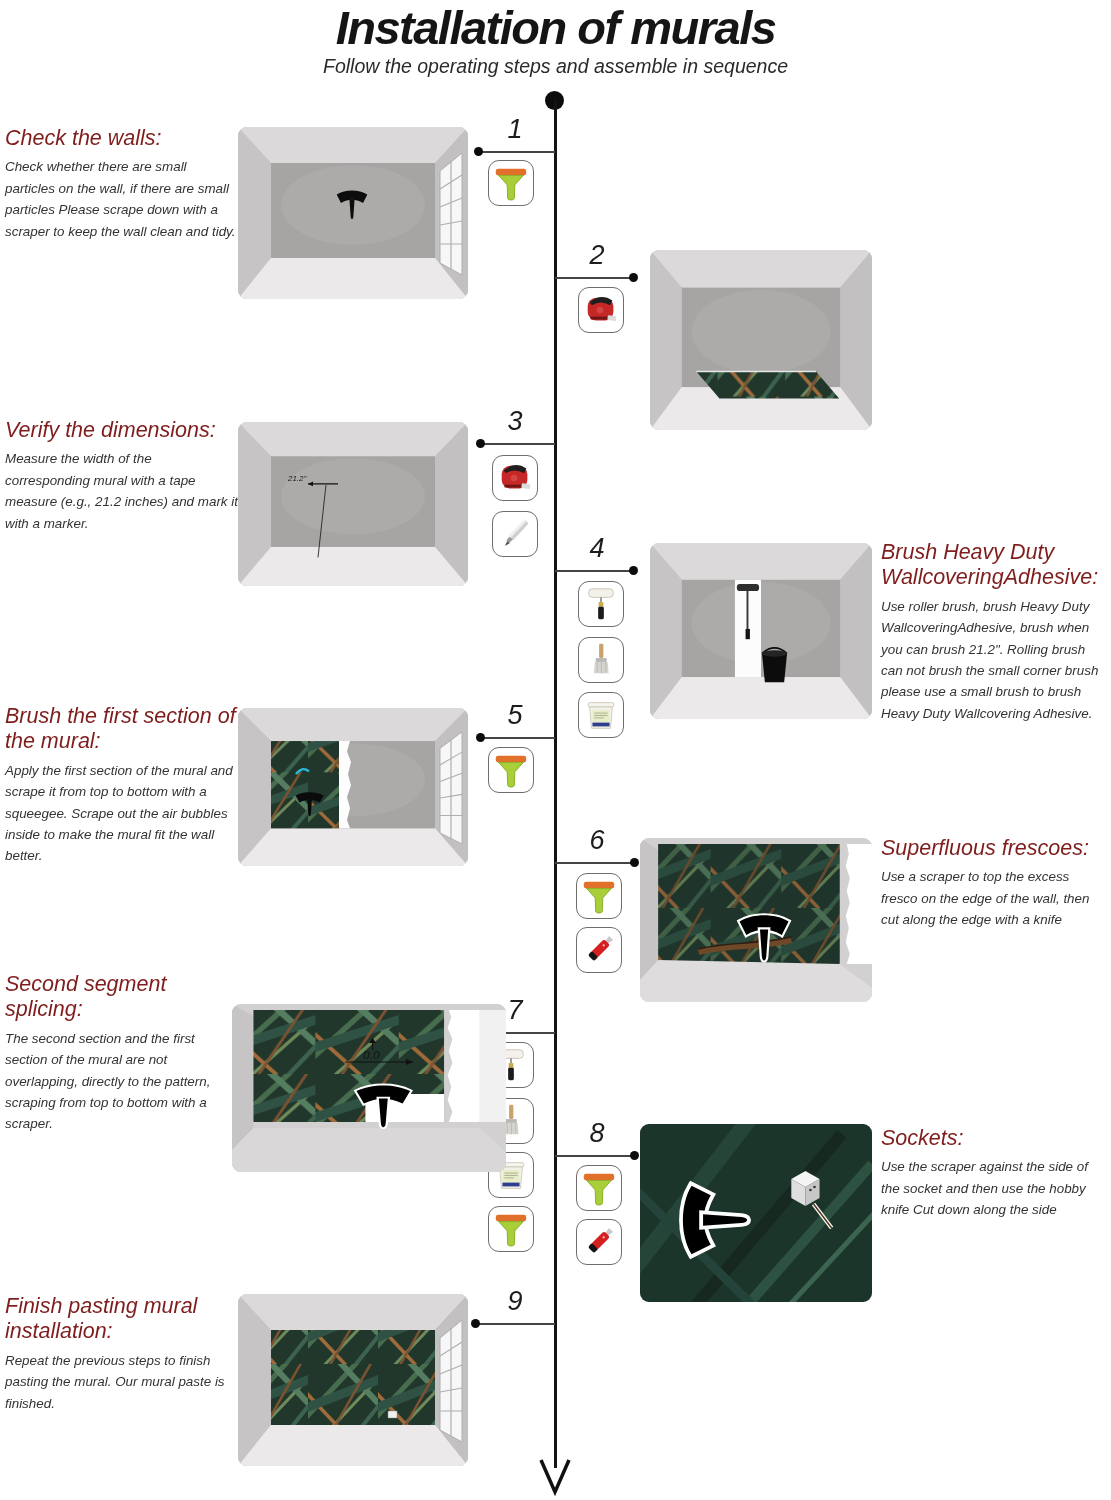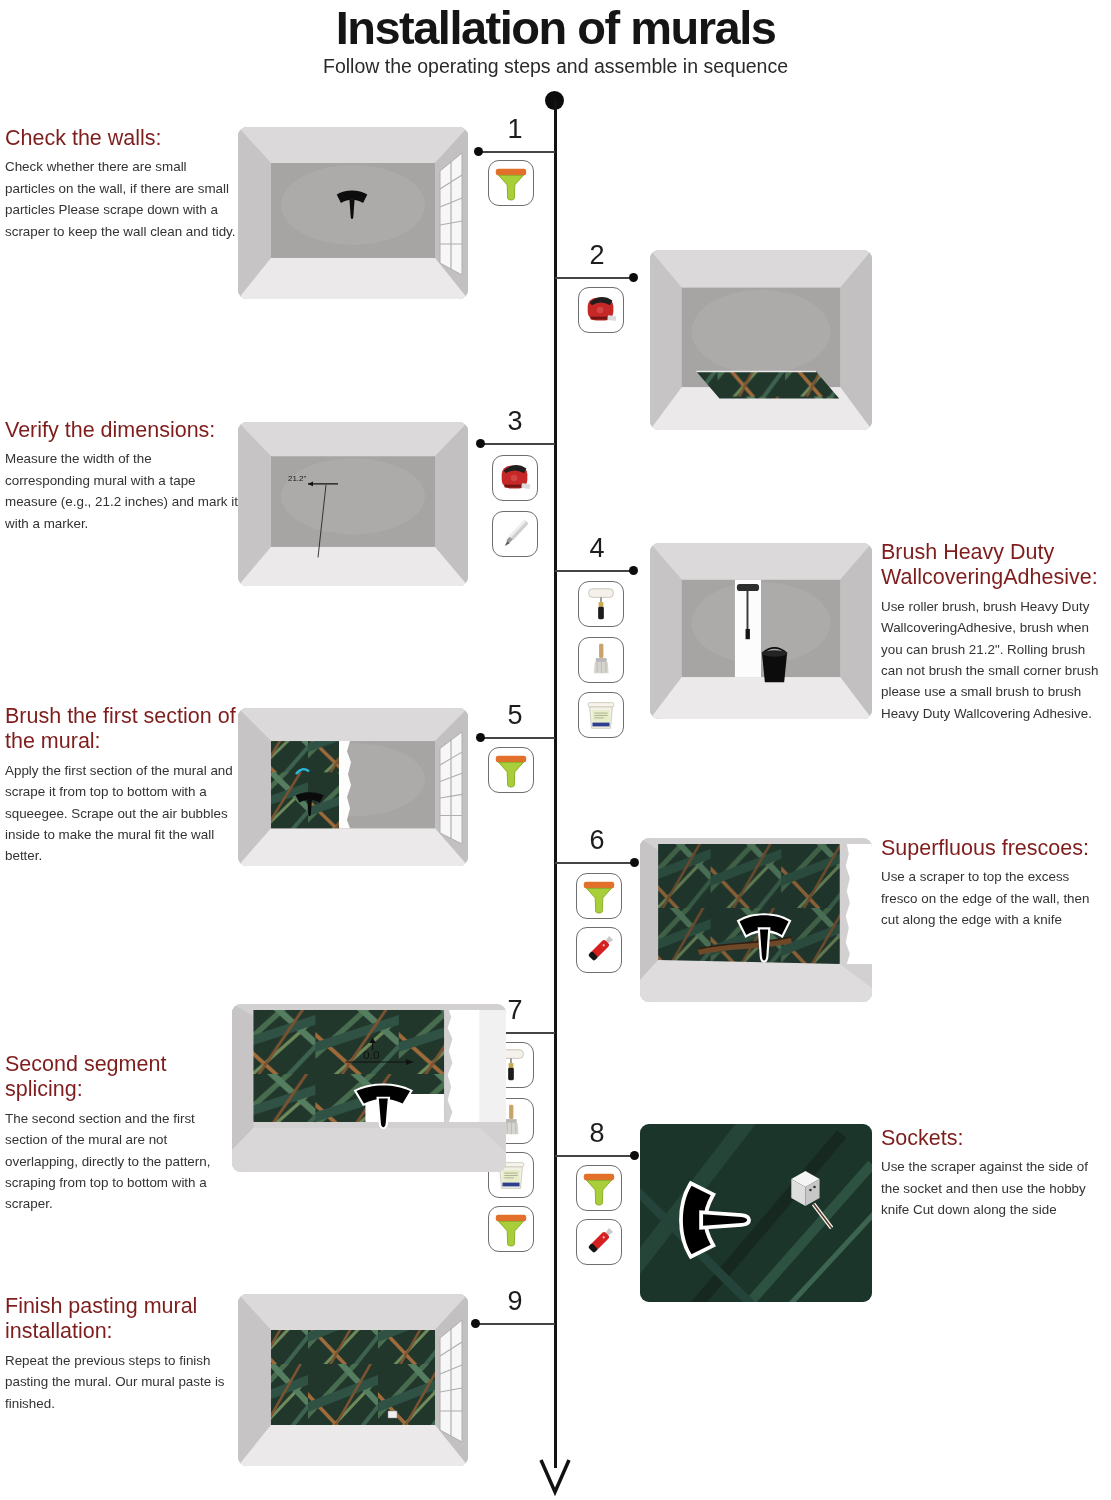--- a/index.html
+++ b/index.html
@@ -1,17 +1,17 @@
 <!DOCTYPE html>
 <html><head>
 <meta charset="utf-8">
 <style>
   html,body{margin:0;padding:0;background:#fff;}
   .canvas{position:relative;width:1111px;height:1500px;background:#fff;
-    font-family:"Liberation Sans",sans-serif;overflow:hidden;}
+    font-family:"Liberation Sans",sans-serif;overflow:hidden;font-style:italic;}
   .title{position:absolute;top:0px;left:0;width:100%;text-align:center;
     font-size:47px;font-weight:700;letter-spacing:-1.5px;color:#151515;}
   .subtitle{position:absolute;top:55px;left:0;width:100%;text-align:center;
     font-size:19.5px;color:#2a2a2a;}
   .vline{position:absolute;left:554px;top:100px;width:3px;height:1368px;background:#131313;}
   .topdot{position:absolute;left:545px;top:91px;width:19px;height:19px;border-radius:50%;background:#0c0c0c;}
   .arrow{position:absolute;left:537px;top:1456px;width:36px;height:42px;}
   .conn{position:absolute;height:2px;background:#444;}
   .cdot{position:absolute;width:9px;height:9px;border-radius:50%;background:#0c0c0c;}
   .num{position:absolute;width:44px;text-align:center;font-size:27px;color:#1d1d1d;}
@@ -279,21 +279,21 @@
       <g style="paint-order:stroke">
         <use href="#sil-squeegee" fill="#000" stroke="#fff" stroke-width="3.2" transform="translate(96,78) scale(1.35)" style="paint-order:stroke"></use>
       </g>
     </svg>
   </div>
   <div class="stext right-text" style="top:836px">
     <h2>Superfluous frescoes:</h2>
     <p>Use a scraper to top the excess fresco on the edge of the wall, then cut along the edge with a knife</p>
   </div>
 
-  <div class="stext left-text" style="top:1052px">
+  <div class="stext left-text" style="top:972px">
     <h2>Second segment splicing:</h2>
     <p>The second section and the first section of the mural are not overlapping, directly to the pattern, scraping from top to bottom with a scraper.</p>
   </div>
   <div class="conn" style="left:482px;top:1032px;width:73px"></div>
   <div class="cdot" style="left:476px;top:1028px"></div>
   <div class="num" style="left:493px;top:995px">7</div>
   <div class="tool" style="left:488px;top:1042px">
     <svg viewBox="0 0 40 40">
         <use href="#icon-roller"></use>
       </svg>

